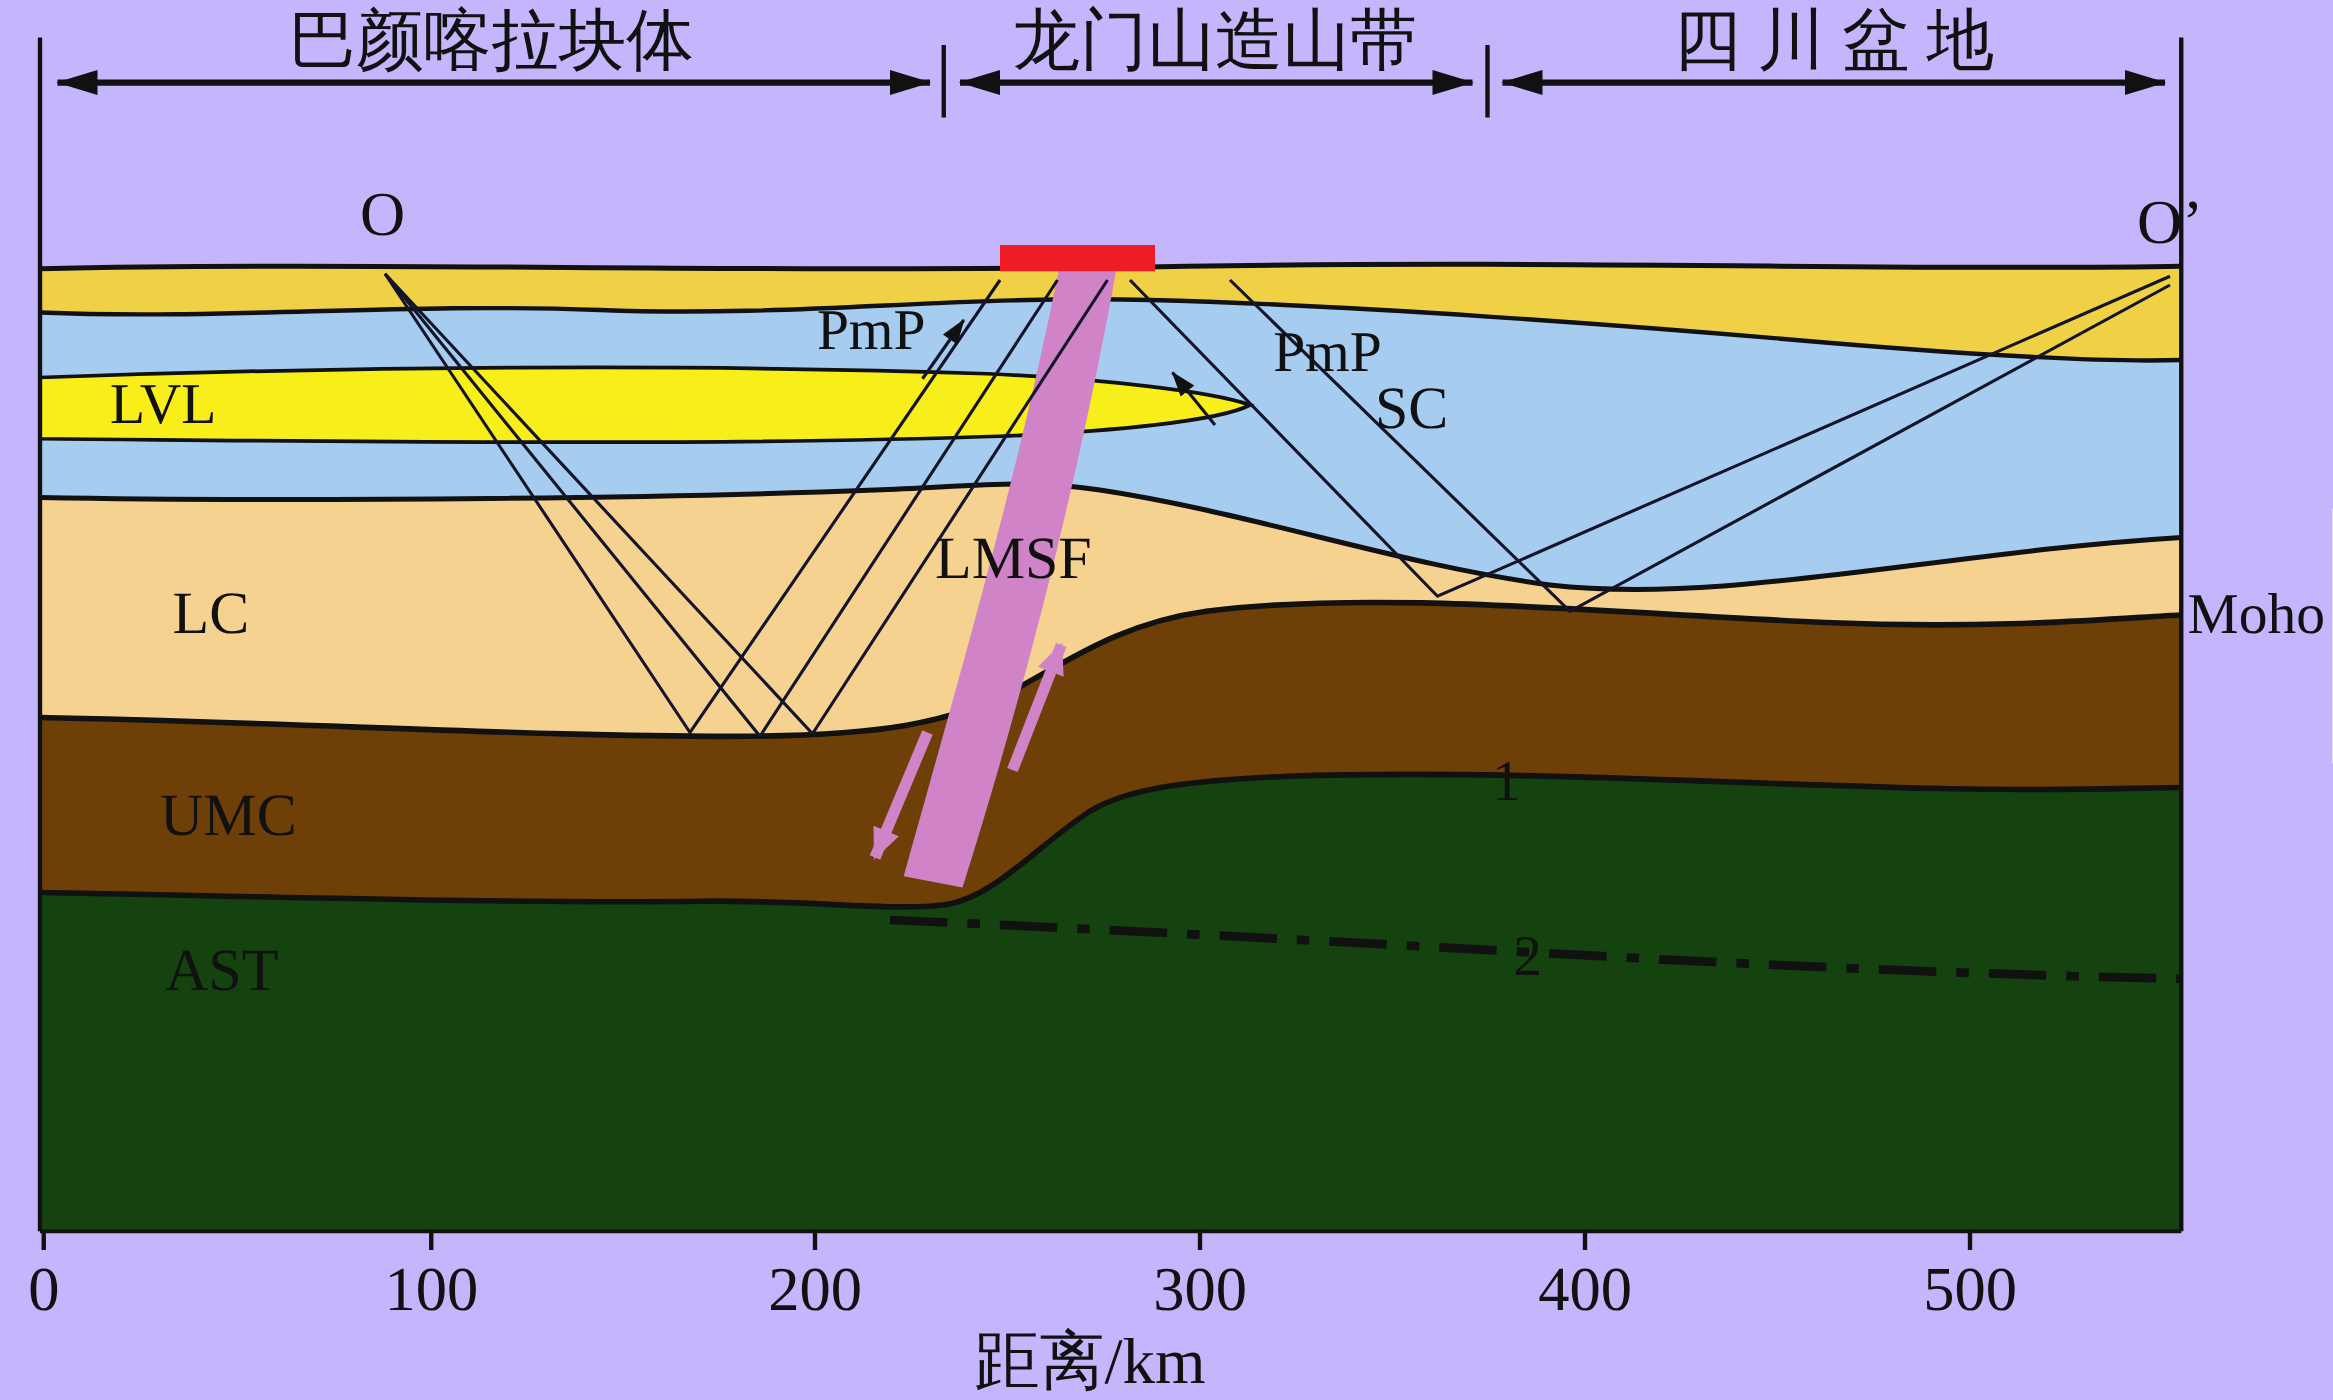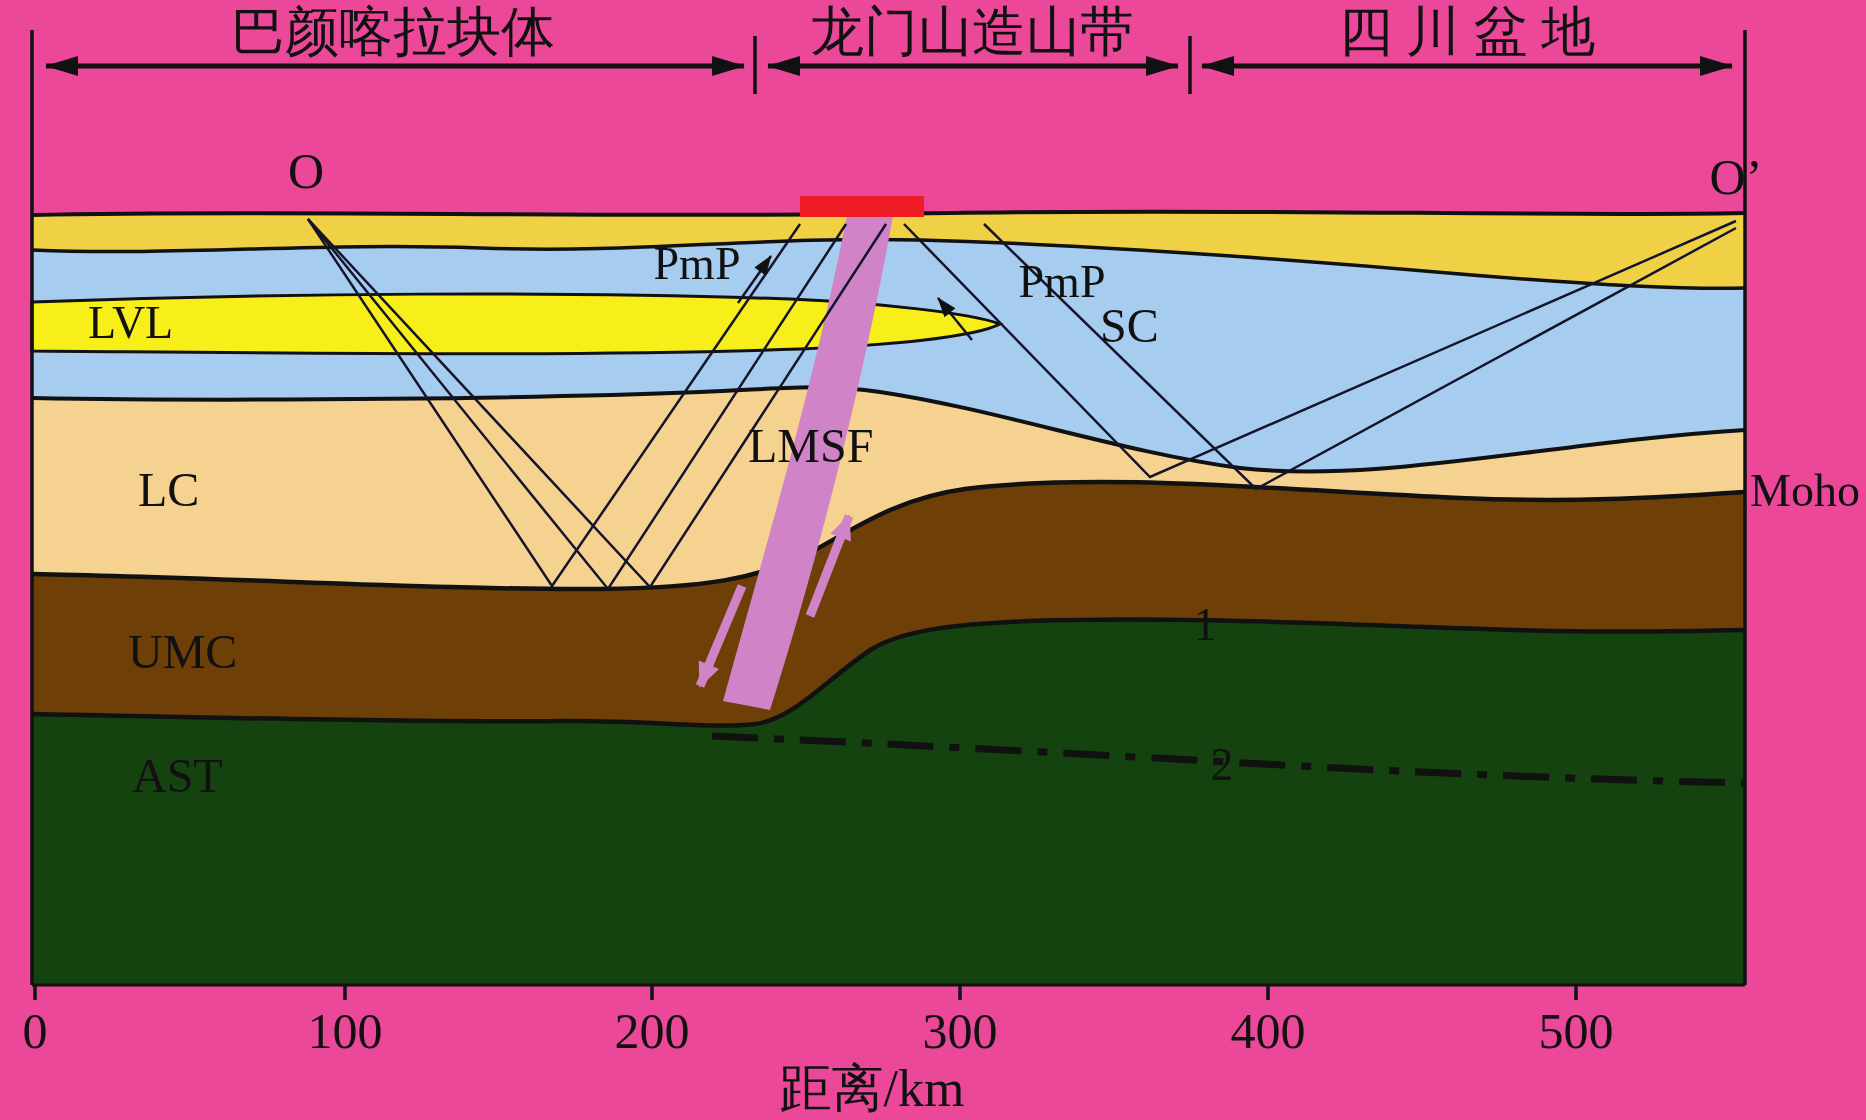--- a/index.html
+++ b/index.html
@@ -1,19 +1,19 @@
 <!DOCTYPE html>
 <html><head>
 <meta charset="utf-8">
 <style>
   html,body{margin:0;padding:0;background:#ffffff;}
   #figure-wrap{
     position:relative;
     width:1866px;height:1120px;
-    background:#ec4899;
+    background:#c4b5fd;
     font-family:"Liberation Serif","DejaVu Serif",serif;
     overflow:hidden;
   }
   svg{display:block;}
   text{fill:#111111;}
 </style>
 </head>
 <body>
 
 <div id="figure-wrap">

